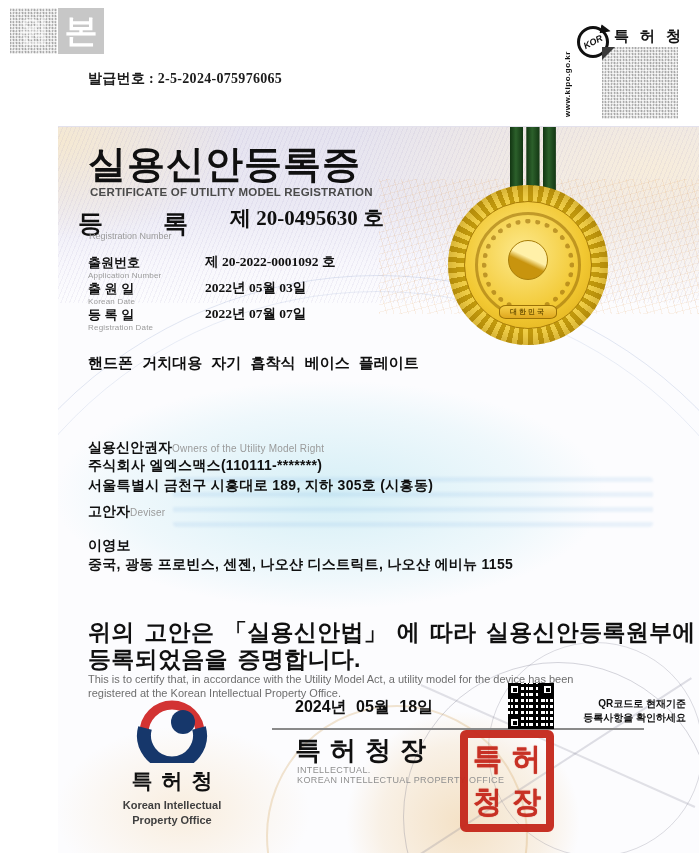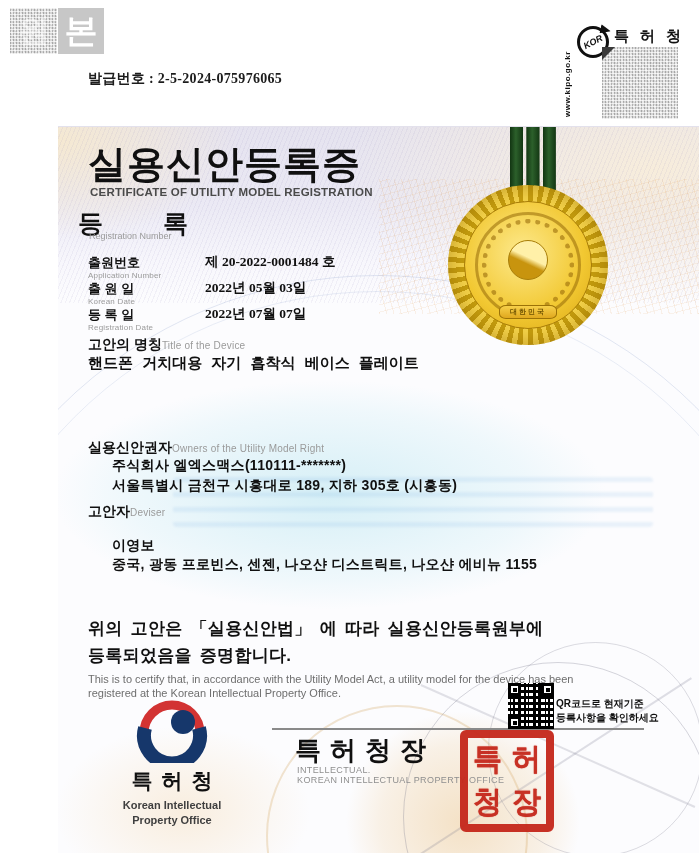--- a/index.html
+++ b/index.html
@@ -65,23 +65,23 @@
   .reg-label { left:20px; top:80px; font-size:25px; font-weight:900; white-space:pre;font-family:Liberation Mono, monospace; }
   .lab-en { font-size:8px; font-weight:400; color:#9a9a9a; letter-spacing:.2px; }
   .reg-en { left:31px; top:104px; font-size:9px; color:#9a9a9a; }
   .serifv { font-family:"Liberation Serif", serif; }
   .reg-value { left:172px; top:77px; font-size:21px; font-weight:700; }
   .f-label { left:30px; font-size:13px; font-weight:900; }
   .f-en { left:30px; }
   .f-value { left:147px; font-size:13.5px; font-weight:700; }
   .sec-label { font-size:14px; font-weight:900; }
   .sec-label .lab-en { font-size:10px; }
-  .body-line { font-size:14px; font-weight:700; letter-spacing:.3px;margin-left:24px; }
+  .body-line { font-size:14px; font-weight:700; letter-spacing:.3px; }
   .device-value { left:30px; top:227px; font-size:15px; font-weight:900; word-spacing:5px; }
-  .stmt { font-size:17px; font-weight:900; word-spacing:3px; letter-spacing:.3px; }
+  .stmt { font-size:23px; font-weight:900; word-spacing:3px; letter-spacing:.3px; }
   .stmt-en { font-size:11px; font-weight:400; color:#6e6e6e; }
   .issue-date { left:237px; top:570px; font-size:16px; font-weight:900; word-spacing:5px; }
   .sig-rule { left:214px; top:601px; width:372px; height:1.5px; background:#8a8a8a; }
   .comm-title { left:237px; top:606px; font-size:26px; font-weight:900; letter-spacing:9px; }
   .comm-en { color:#8f8f8f; font-size:9px; letter-spacing:.4px; }
 
   
   .ribbon { left:452px; top:0; width:46px; height:84px; display:flex; gap:3px; align-items:flex-start; }
   .ribbon .stripe { width:13.3px; background:linear-gradient(90deg,#123512,#2c602b 45%,#123512); clip-path:polygon(0 0,100% 0,100% 100%,50% calc(100% - 9px),0 100%); }
   .ribbon .s1,.ribbon .s3 { height:76px; }
@@ -106,21 +106,21 @@
 
   
   .qr { left:450px; top:556px; width:46px; height:46px; background:#fff;
     background-image:
       repeating-linear-gradient(0deg,#000 0 3px,transparent 3px 6px),
       repeating-linear-gradient(90deg,#fff 0 2px,transparent 2px 7px),
       repeating-linear-gradient(90deg,#000 0 3px,transparent 3px 5px); }
   .qf { position:absolute; width:13px; height:13px; border:3px solid #000; background:#fff; }
   .qf::after { content:""; position:absolute; left:2px; top:2px; width:4px; height:4px; background:#000; }
   .qf.tl { left:0; top:0; } .qf.tr { right:0; top:0; } .qf.bl { left:0; bottom:0; }
-  .qr-cap { left:498px; width:130px; text-align:left; font-size:10px; font-weight:900; }
+  .qr-cap { left:498px; width:130px; text-align:right; font-size:10px; font-weight:900; }
   .seal { left:402px; top:603px; width:94px; height:102px; border:8px solid #c5271b; border-radius:6px;
     display:grid; grid-template-columns:1fr 1fr; opacity:.95; z-index:5; background:rgba(255,255,255,.05); }
   .seal span { display:flex; align-items:center; justify-content:center; font-family:"Liberation Serif", serif;
     font-size:29px; font-weight:900; color:#c5271b; transform:scaleY(1.05); text-shadow:0 0 1px #c5271b; }
 </style>
 </head>
 <body>
 
 <div class="page">
 
@@ -170,55 +170,54 @@
       <div class="m-wreath"></div>
       <div class="m-core"></div>
       <div class="m-banner">대한민국</div>
     </div>
 
     <div class="t cert-title">실용신안등록증</div>
     <div class="t cert-sub">CERTIFICATE OF UTILITY MODEL REGISTRATION</div>
 
     <div class="t reg-label">등    록</div>
     <div class="t reg-en">Registration Number</div>
+    <div class="t reg-value serifv">제 20-0495630 호</div>
 
     <div class="t f-label" style="top:127px">출원번호</div>
     <div class="t f-en lab-en" style="top:144px">Application Number</div>
-    <div class="t f-value serifv" style="top:126px">제 20-2022-0001484 호</div>
+    <div class="t f-value serifv" style="top:126px">제 20-2022-0001092 호</div>
 
     <div class="t f-label" style="top:153px">출 원 일</div>
     <div class="t f-en lab-en" style="top:170px">Korean Date</div>
     <div class="t f-value serifv" style="top:152px">2022년 05월 03일</div>
 
     <div class="t f-label" style="top:179px">등 록 일</div>
     <div class="t f-en lab-en" style="top:196px">Registration Date</div>
     <div class="t f-value serifv" style="top:178px">2022년 07월 07일</div>
 
-    <div class="t sec-label" style="left:30px; top:209px">
-      <span>고안의 명칭</span><span class="lab-en">Title of the Device</span>
-    </div>
     <div class="t device-value">핸드폰 거치대용 자기 흡착식 베이스 플레이트</div>
 
     <div class="t sec-label" style="left:30px; top:312px">
       <span>실용신안권자</span><span class="lab-en">Owners of the Utility Model Right</span>
     </div>
     <div class="t body-line" style="left:30px; top:330px">주식회사 엘엑스맥스(110111-*******)</div>
     <div class="t body-line" style="left:30px; top:350px">서울특별시 금천구 시흥대로 189, 지하 305호 (시흥동)</div>
 
     <div class="t sec-label" style="left:30px; top:376px">
       <span>고안자</span><span class="lab-en">Deviser</span>
     </div>
     <div class="t body-line" style="left:30px; top:410px">이영보</div>
     <div class="t body-line" style="left:30px; top:429px">중국, 광동 프로빈스, 센젠, 나오샨 디스트릭트, 나오샨 에비뉴 1155</div>
 
     <div class="t stmt" style="left:30px; top:490px">위의 고안은 「실용신안법」 에 따라 실용신안등록원부에</div>
     <div class="t stmt" style="left:30px; top:517px">등록되었음을 증명합니다.</div>
     <div class="t stmt-en" style="left:30px; top:546px">This is to certify that, in accordance with the Utility Model Act, a utility model for the device has been</div>
     <div class="t stmt-en" style="left:30px; top:560px">registered at the Korean Intellectual Property Office.</div>
 
+    <div class="t issue-date">2024년 05월 18일</div>
     <div class="abs sig-rule"></div>
     <div class="t comm-title">특허청장</div>
     <div class="t comm-en" style="left:239px; top:638px">INTELLECTUAL.</div>
     <div class="t comm-en" style="left:239px; top:648px">KOREAN INTELLECTUAL PROPERTY OFFICE</div>
 
     <svg class="abs" style="left:70px; top:570px" width="86" height="66" viewBox="0 0 86 66">
       <path d="M16 36 A28 28 0 1 1 72 36" fill="none" stroke="#d23333" stroke-width="9"></path>
       <path d="M71 31 A28 28 0 1 1 17 31" fill="none" stroke="#16376b" stroke-width="14"></path>
       <circle cx="55" cy="25" r="12" fill="#16376b"></circle>
     </svg>

